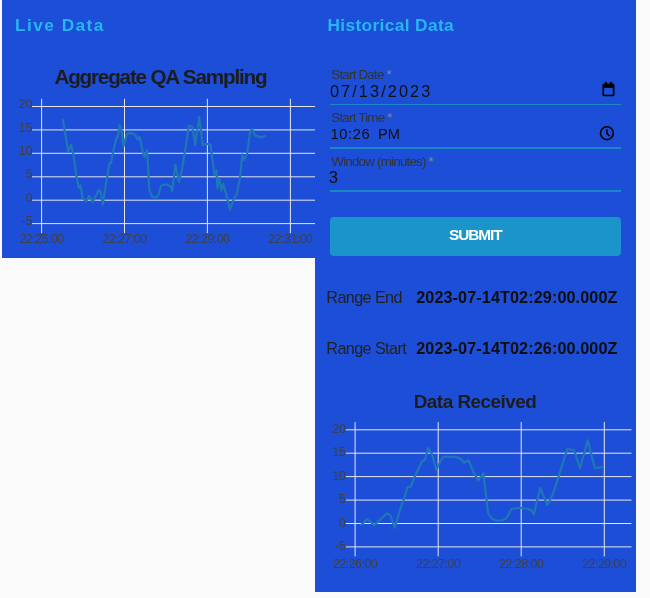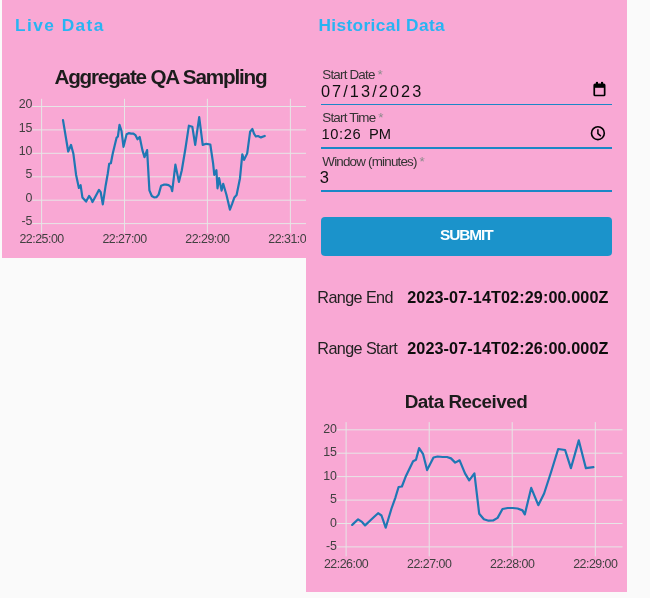--- a/index.html
+++ b/index.html
@@ -1,16 +1,16 @@
 <!DOCTYPE html>
 <html><head><meta charset="utf-8">
 <style>
 html,body{margin:0;padding:0;background:#fafafa;width:650px;height:598px;overflow:hidden;}
 body{font-family:"Liberation Sans",sans-serif;position:relative;}
-.card{position:absolute;background:#f9a8d4;}
+.card{position:absolute;background:#1d4ed8;}
 .abs{position:absolute;}
 svg text{font-family:"Liberation Sans",sans-serif;}
 .fline{position:absolute;height:1.7px;background:#1b87c6;width:290.4px;left:15.3px;}
 </style></head>
 <body>
 <div class="card" style="left:2px;top:0;width:320.5px;height:258px;">
   <svg width="320.5" height="258" style="position:absolute;left:0;top:0;">
     <text x="13.0" y="30.8" font-size="17.3" font-weight="bold" letter-spacing="1.45" fill="#29b4f2">Live Data</text>
     <text x="158.4" y="83.7" text-anchor="middle" font-size="20.7" font-weight="bold" letter-spacing="-1.2" fill="#1c1c1c">Aggregate QA Sampling</text>
 <line x1="30.1" y1="106.5" x2="313.6" y2="106.5" stroke="#e6e6e6" stroke-width="1"></line>
@@ -29,21 +29,21 @@
 <text x="30.2" y="178.4" text-anchor="end" font-size="12.4" letter-spacing="-0.2" fill="#404040">5</text>
 <text x="30.2" y="201.8" text-anchor="end" font-size="12.4" letter-spacing="-0.2" fill="#404040">0</text>
 <text x="30.2" y="225.2" text-anchor="end" font-size="12.4" letter-spacing="-0.2" fill="#404040">-5</text>
 <text x="39.6" y="242.8" text-anchor="middle" font-size="12.4" letter-spacing="-0.5" fill="#404040">22:25:00</text>
 <text x="122.5" y="242.8" text-anchor="middle" font-size="12.4" letter-spacing="-0.5" fill="#404040">22:27:00</text>
 <text x="205.4" y="242.8" text-anchor="middle" font-size="12.4" letter-spacing="-0.5" fill="#404040">22:29:00</text>
 <text x="288.4" y="242.8" text-anchor="middle" font-size="12.4" letter-spacing="-0.5" fill="#404040">22:31:00</text>
 <polyline points="61.0,120.1 63.8,137.0 66.2,151.5 69.0,144.9 71.4,153.8 74.1,174.9 76.9,188.0 78.6,185.2 80.4,197.4 84.1,201.6 87.1,196.0 89.0,198.6 90.5,202.1 93.2,196.9 95.2,193.2 97.0,189.9 98.7,192.2 100.8,204.4 103.7,185.2 105.7,174.0 107.2,163.7 108.9,163.2 110.7,153.8 112.5,146.3 114.5,137.9 115.9,136.5 117.5,124.8 119.5,130.9 121.5,146.8 124.6,134.2 126.7,133.2 129.2,133.7 131.4,133.7 133.4,135.1 135.5,139.3 137.7,137.0 140.4,150.1 142.5,157.1 145.1,150.1 147.4,190.4 149.8,196.0 152.1,197.4 154.4,197.2 156.6,194.6 159.1,185.7 161.7,184.7 164.2,184.7 166.6,185.2 169.1,187.1 170.2,191.1 173.4,164.6 176.9,181.9 179.8,170.2 183.4,148.7 186.9,125.7 190.3,126.7 193.2,144.9 197.2,117.1 200.7,144.9 204.4,143.8 208.3,144.5 211.1,163.4 212.3,174.9 214.4,170.2 215.5,188.3 217.1,178.2 219.6,190.6 221.2,183.8 224.5,195.0 227.9,209.6 230.1,203.9 232.4,197.4 234.6,195.0 238.0,178.2 240.3,154.3 242.1,159.9 245.2,153.4 248.1,131.8 250.4,129.0 252.0,133.7 253.8,136.5 256.0,136.0 258.9,137.4 262.7,136.0" fill="none" stroke="#1f77b4" stroke-width="2.2" stroke-linejoin="round" stroke-linecap="round"></polyline>
   </svg>
 </div>
-<div class="card" style="left:306px;top:0;width:320.5px;height:592px;">
+<div class="card" style="left:315px;top:0;width:320.5px;height:592px;">
   <svg width="320.5" height="592" style="position:absolute;left:0;top:0;">
     <text x="12.4" y="30.8" font-size="17.3" font-weight="bold" letter-spacing="0.38" fill="#29b4f2">Historical Data</text>
 
     <text x="16.3" y="79.1" font-size="13.4" letter-spacing="-0.8" fill="#333">Start Date <tspan fill="#8a8a8a">*</tspan></text>
     <text x="16.3" y="122.4" font-size="13.4" letter-spacing="-0.8" fill="#333">Start Time <tspan fill="#8a8a8a">*</tspan></text>
     <text x="16.3" y="165.7" font-size="13.4" letter-spacing="-0.8" fill="#333">Window (minutes) <tspan fill="#8a8a8a">*</tspan></text>
 
     <text x="14.9" y="96.6" font-size="16.3" letter-spacing="2.1" fill="#101010">07/13/2023</text>
     <text x="15.4" y="139.4" font-size="14.7" letter-spacing="0.63" fill="#101010">10:26</text>
     <text x="63.0" y="139.4" font-size="14.7" fill="#101010">PM</text>

